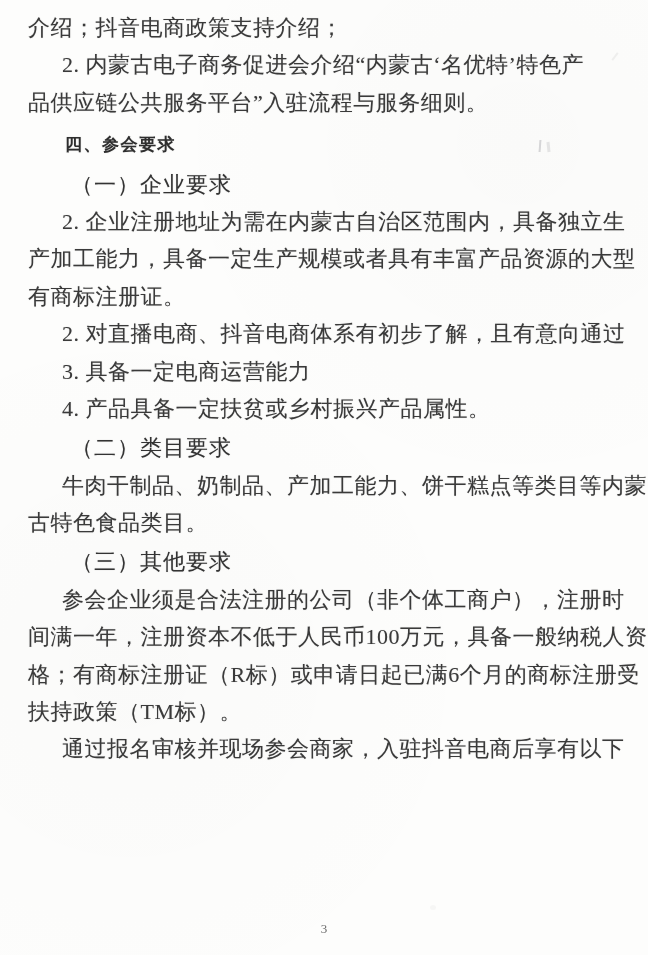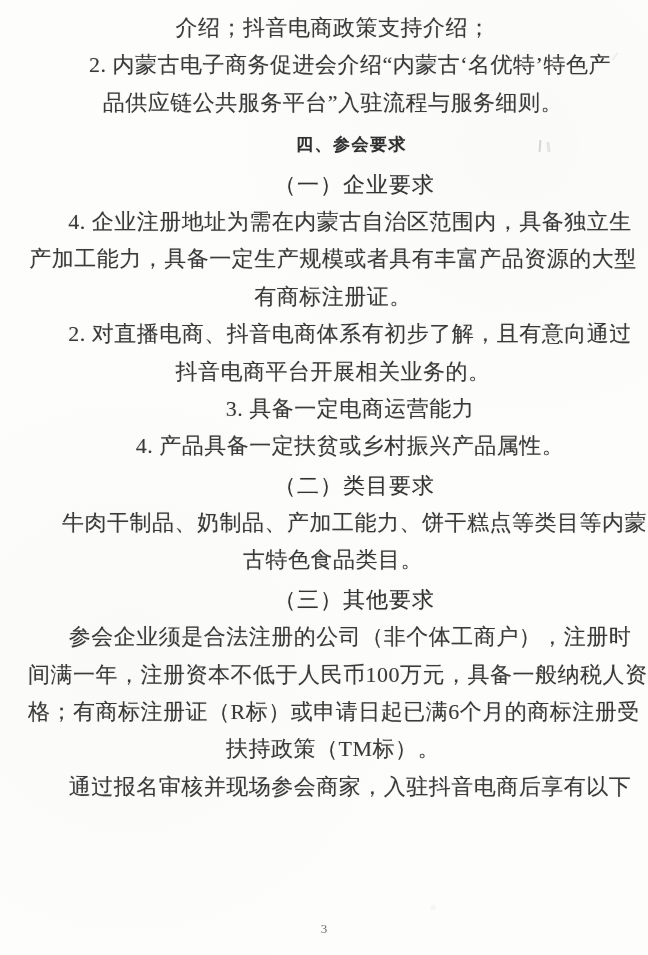--- a/index.html
+++ b/index.html
@@ -18,21 +18,20 @@
       #fdfdfc;
     overflow: hidden;
     font-family: "Liberation Serif", "DejaVu Serif", serif;
     color: #3a3a3a;
   }
   .content {
     position: absolute;
     top: 9px;
     left: 28px;
     right: 10px;
-    text-align: center;
   }
   .line {
     height: 37.4px;
     line-height: 37.4px;
     font-size: 22px;
     letter-spacing: 0.5px;
     white-space: nowrap;
     text-shadow: 0 0 1px rgba(80, 80, 80, 0.35);
   }
   .line.indent { padding-left: 34px; }
@@ -77,25 +76,24 @@
 </head>
 <body>
 
 <div class="page">
   <div class="content" id="document-body">
       <div class="line body">介绍；抖音电商政策支持介绍；</div>
       <div class="line body indent">2. 内蒙古电子商务促进会介绍“内蒙古‘名优特’特色产</div>
       <div class="line body">品供应链公共服务平台”入驻流程与服务细则。</div>
       <div class="line h1 indent">四、参会要求</div>
       <div class="line h2 indent">（一）企业要求</div>
-      <div class="line body indent">4. 企业注册地址为需在内蒙古自治区范围内，具备独立生</div>
+      <div class="line body indent">2. 企业注册地址为需在内蒙古自治区范围内，具备独立生</div>
       <div class="line body">产加工能力，具备一定生产规模或者具有丰富产品资源的大型</div>
       <div class="line body">有商标注册证。</div>
       <div class="line body indent">2. 对直播电商、抖音电商体系有初步了解，且有意向通过</div>
-      <div class="line body">抖音电商平台开展相关业务的。</div>
       <div class="line body indent">3. 具备一定电商运营能力</div>
       <div class="line body indent">4. 产品具备一定扶贫或乡村振兴产品属性。</div>
       <div class="line h2 indent">（二）类目要求</div>
       <div class="line body indent">牛肉干制品、奶制品、产加工能力、饼干糕点等类目等内蒙</div>
       <div class="line body">古特色食品类目。</div>
       <div class="line h2 indent">（三）其他要求</div>
       <div class="line body indent">参会企业须是合法注册的公司（非个体工商户），注册时</div>
       <div class="line body">间满一年，注册资本不低于人民币100万元，具备一般纳税人资</div>
       <div class="line body">格；有商标注册证（R标）或申请日起已满6个月的商标注册受</div>
       <div class="line body">扶持政策（TM标）。</div>

